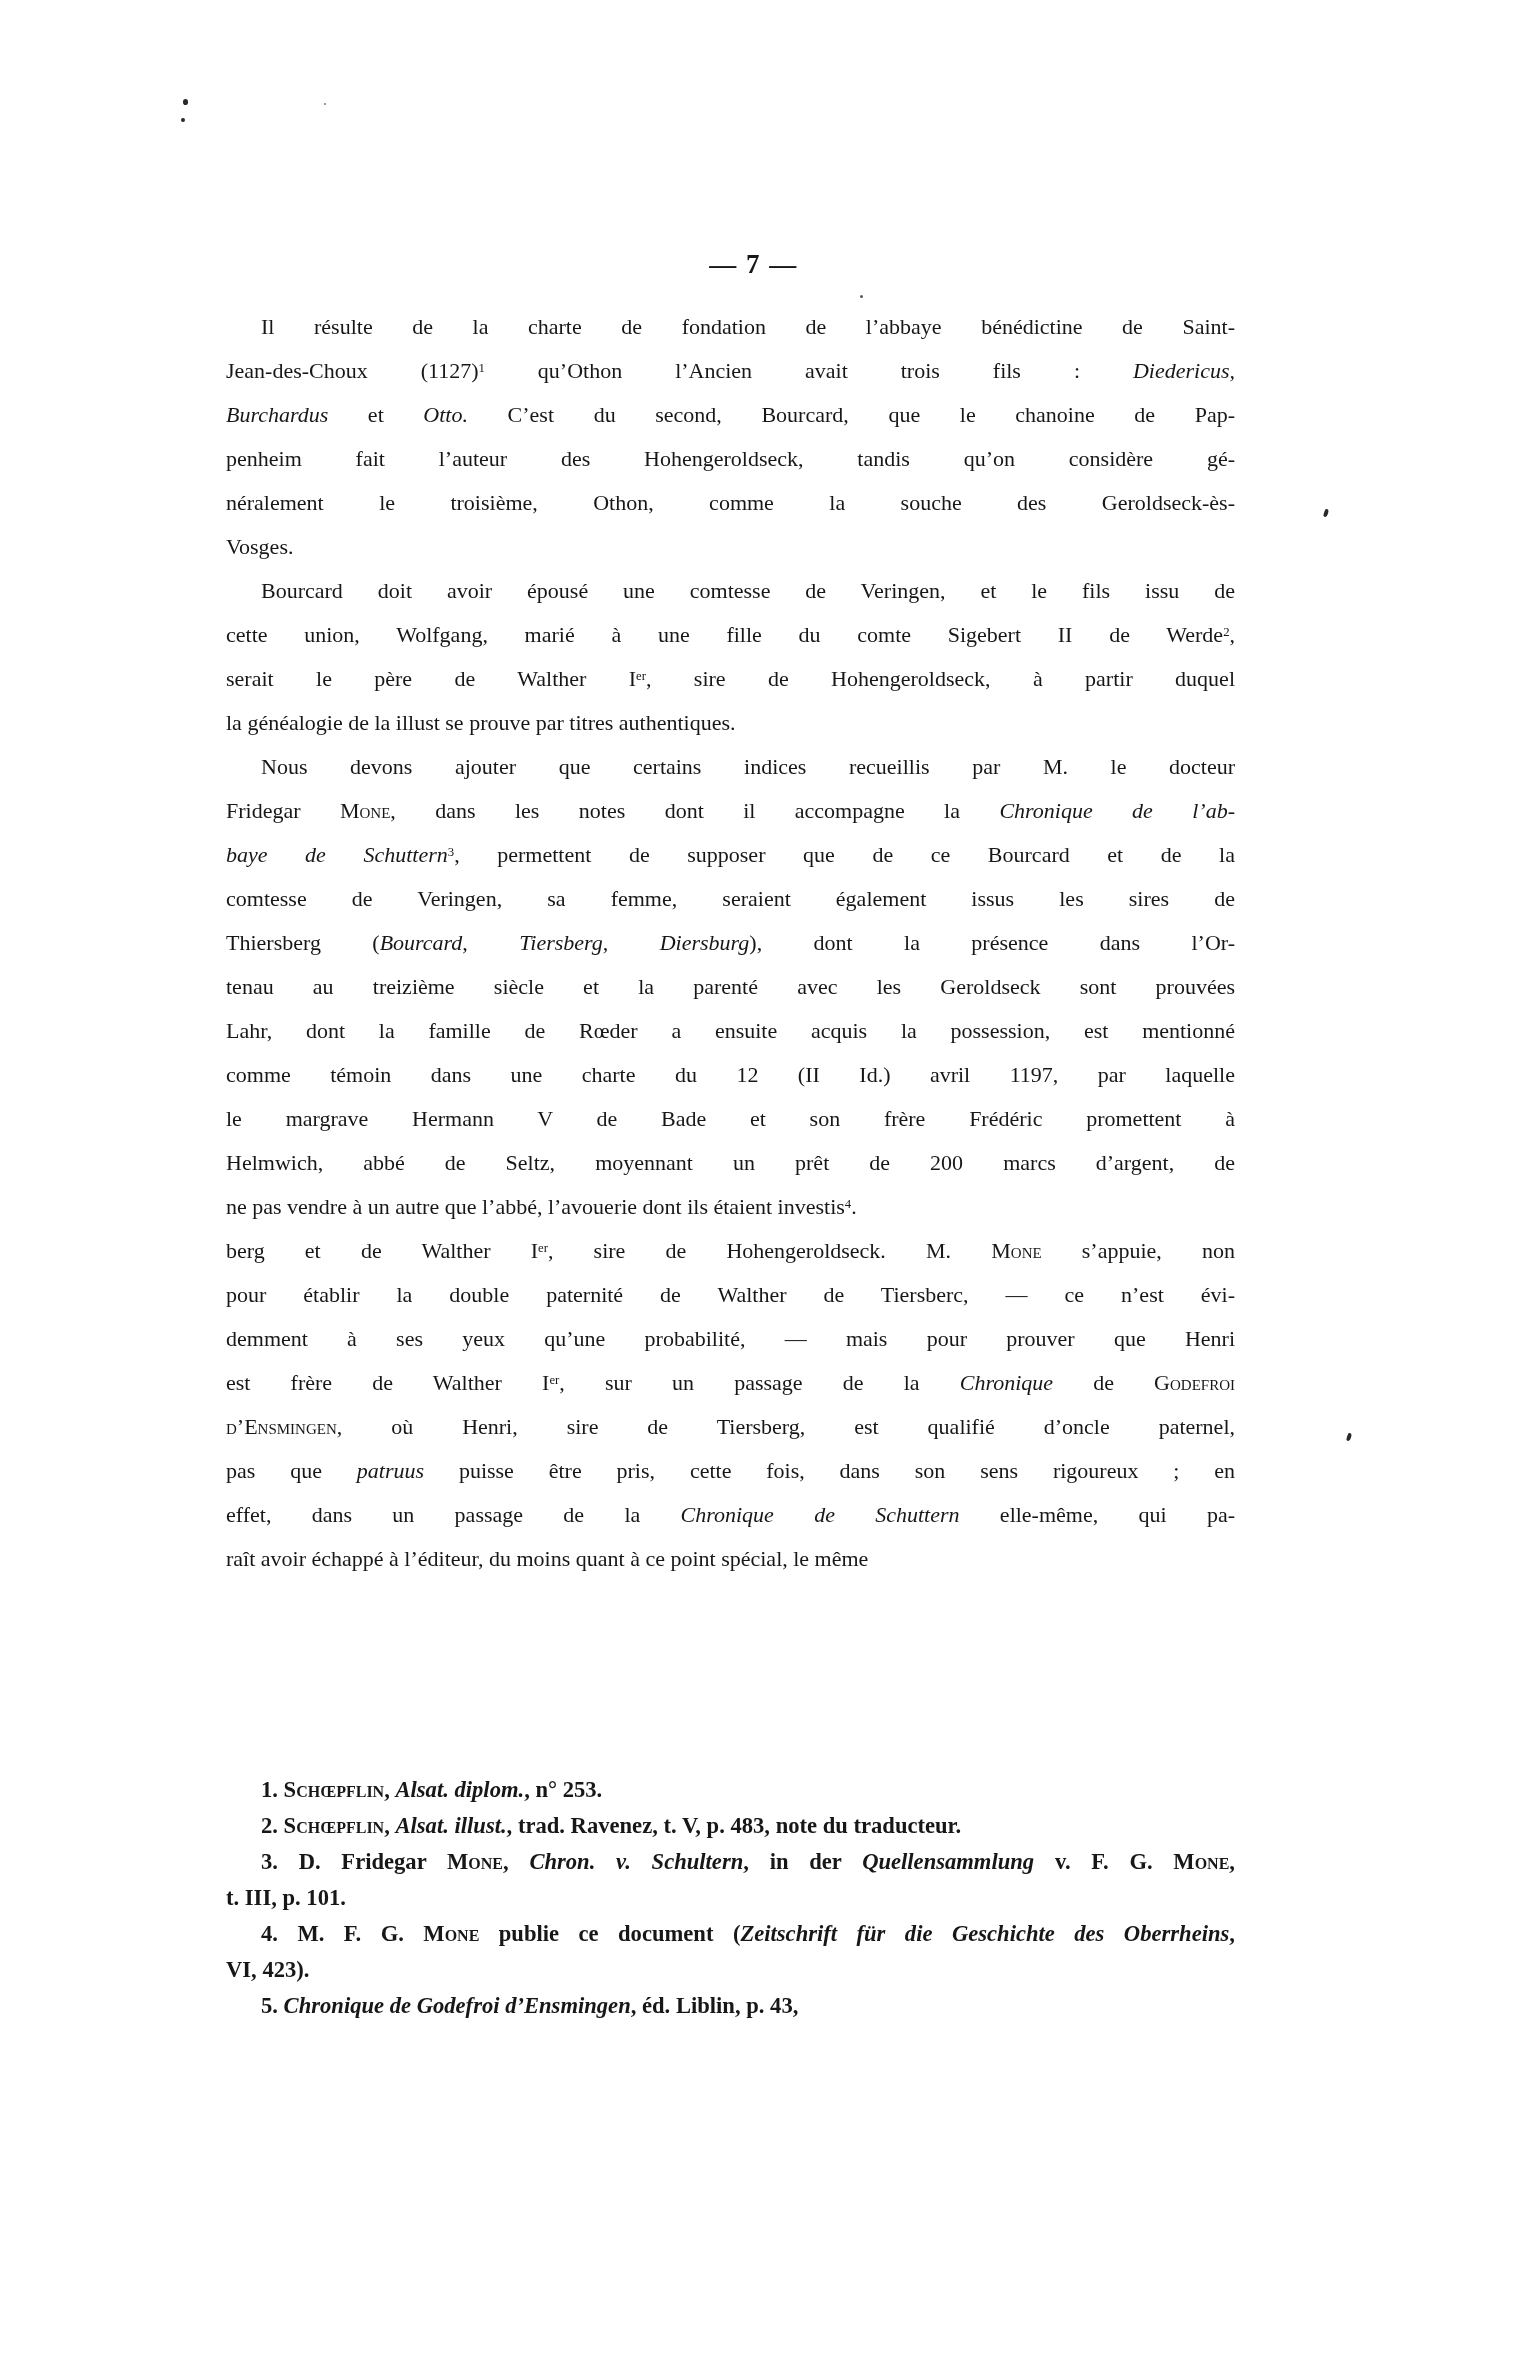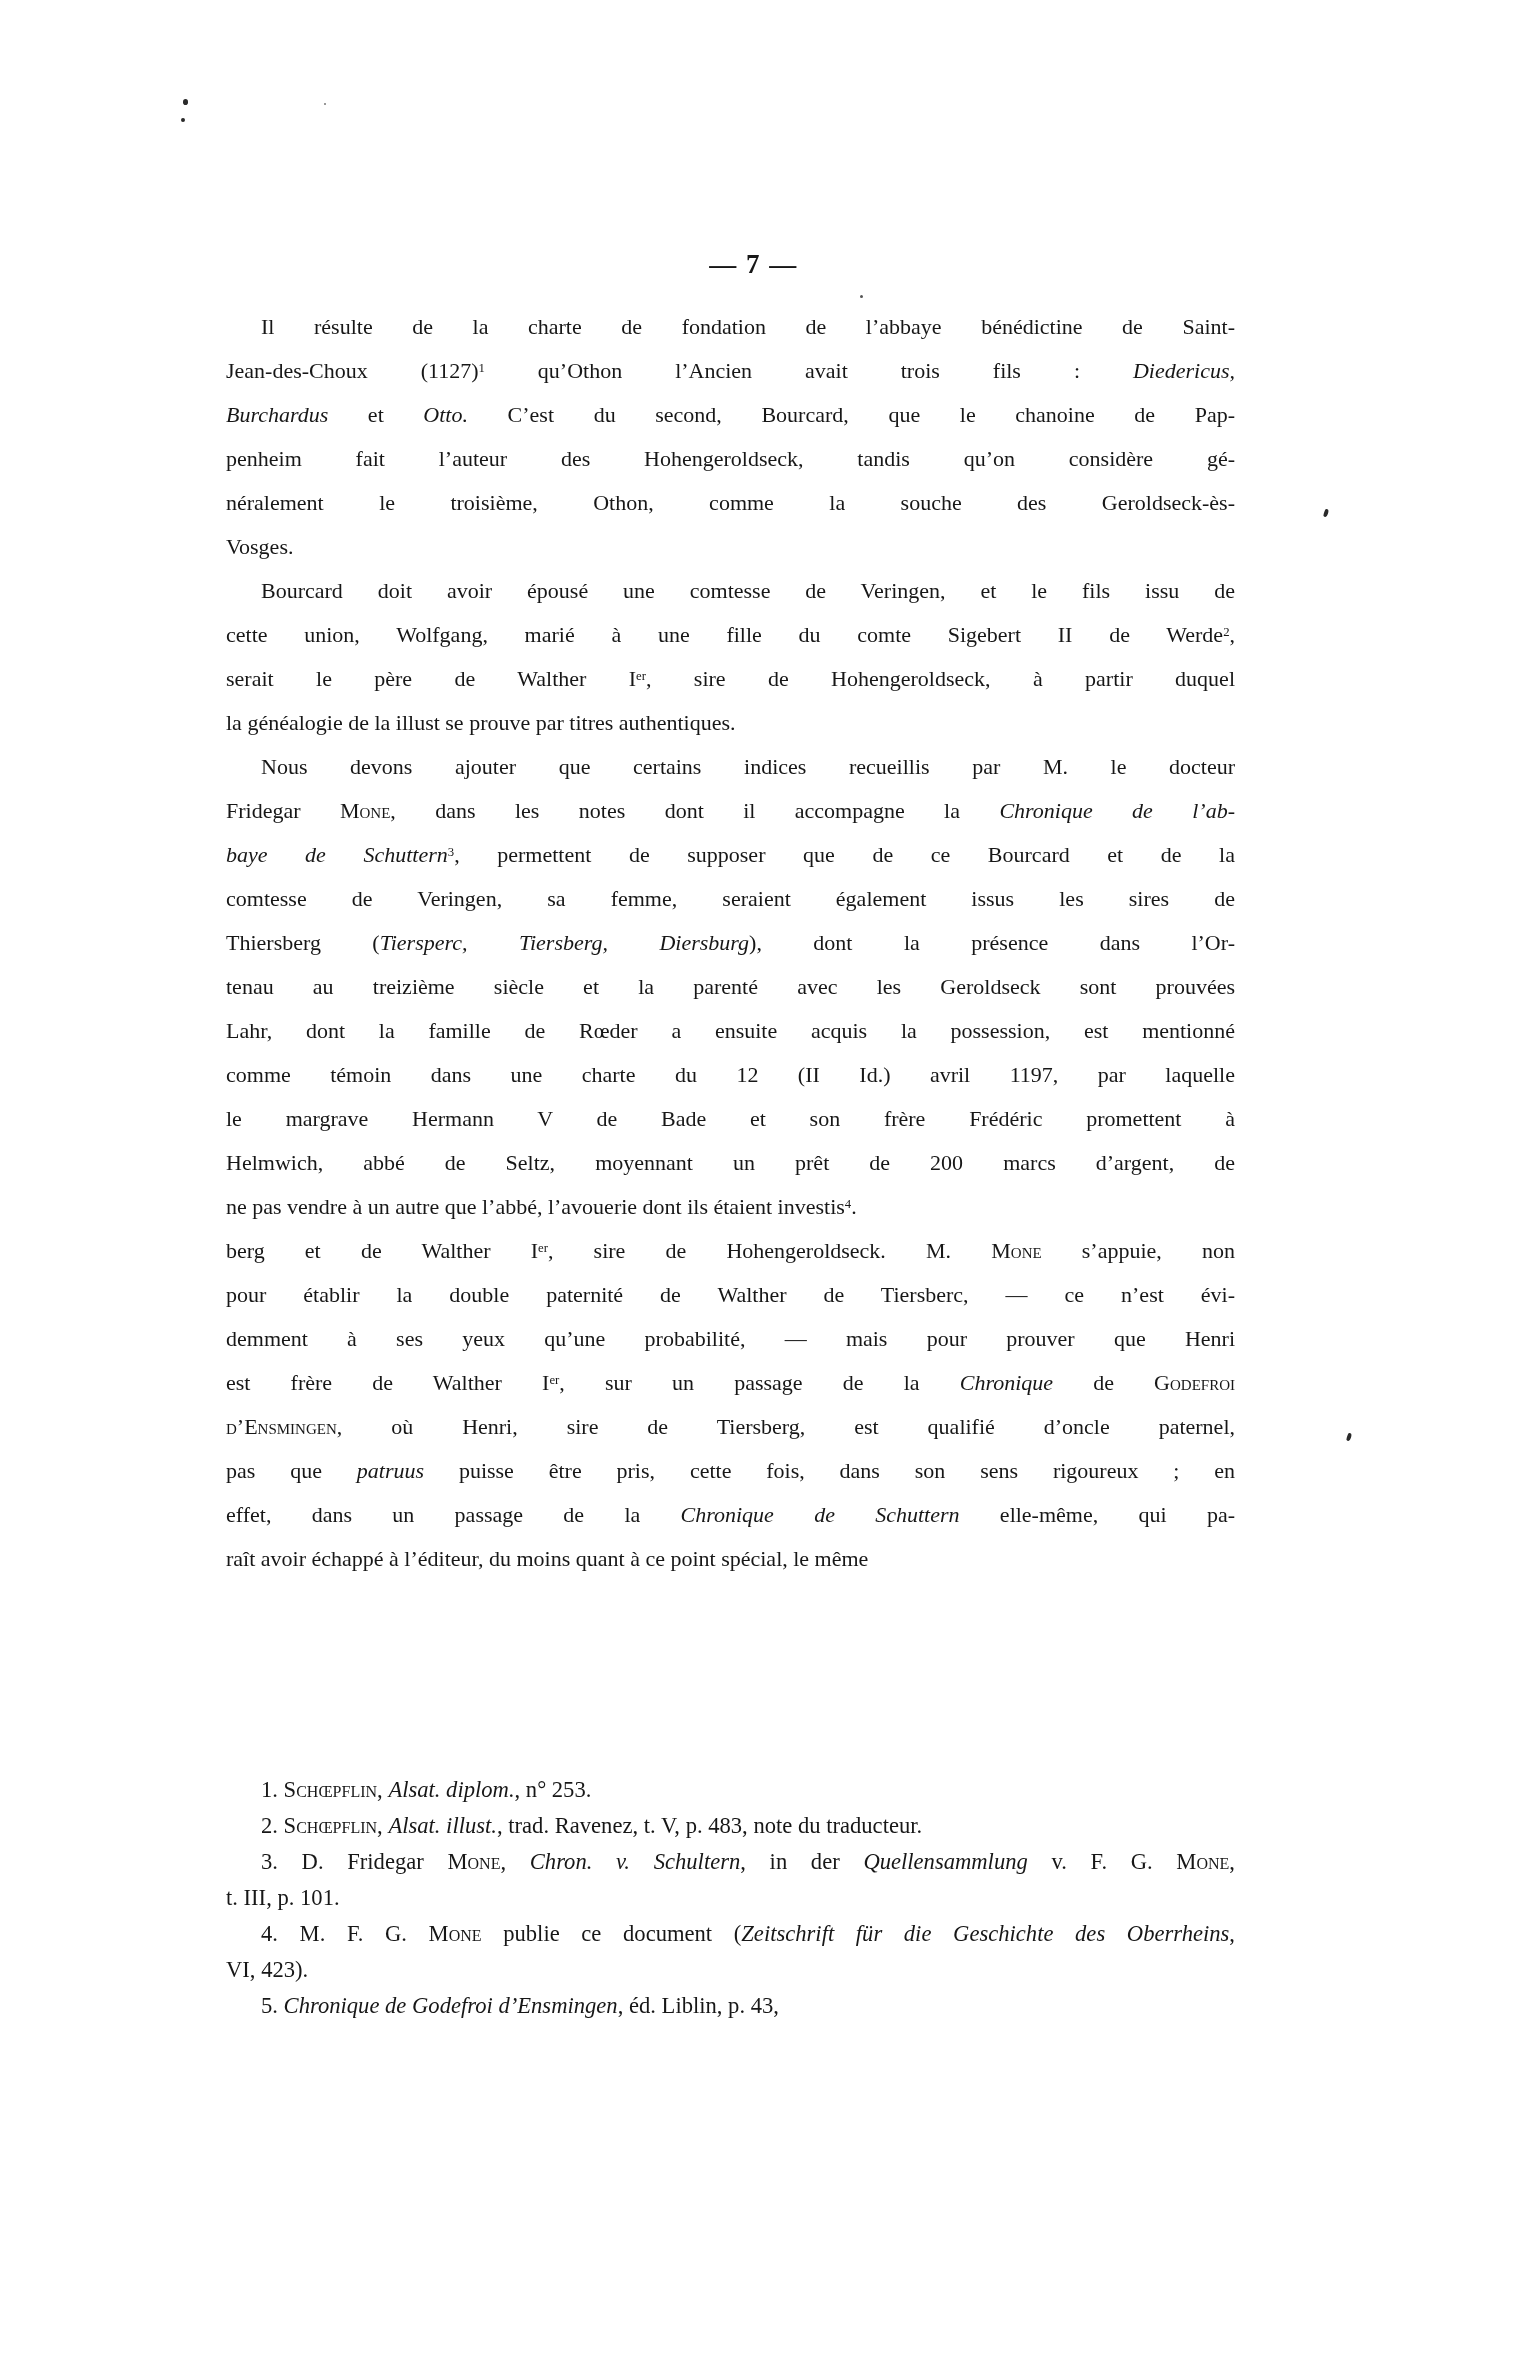--- a/index.html
+++ b/index.html
@@ -17,21 +17,21 @@
   }
   .body-text{
     position:absolute;top:305px;left:226px;width:1009px;
     font-size:22px;
   }
   .body-text .tline{height:44px;line-height:44px;}
   .footnotes{
     position:absolute;top:1772px;left:226px;width:1009px;
     font-size:22.6px;
   }
-  .footnotes .tline{height:36px;line-height:36px;}
+  .footnotes .tline{height:36px;line-height:36px;font-weight:bold;}
   .tline{
     text-align:justify;
     text-align-last:justify;
     white-space:normal;
   }
   .tline.last{text-align-last:left;}
   .tline.ind{padding-left:35px;}
   .it{font-style:italic;}
   .sc{font-variant:small-caps;}
   .sup{font-size:0.58em;position:relative;top:-0.5em;line-height:0;}
@@ -58,21 +58,21 @@
         <div class="tline ind"><span>Bourcard doit avoir épousé une comtesse de Veringen, et le fils issu de</span></div>
         <div class="tline"><span>cette union, Wolfgang, marié à une fille du comte Sigebert II de Werde</span><span class="sup">2</span><span>,</span></div>
         <div class="tline"><span>serait le père de Walther I</span><span class="sup">er</span><span>, sire  de  Hohengeroldseck, à partir duquel</span></div>
         <div class="tline last"><span>la généalogie de la illust se prouve par titres authentiques.</span></div>
       </div>
       <div>
         <div class="tline ind"><span>Nous devons ajouter que certains indices recueillis par M. le docteur</span></div>
         <div class="tline"><span>Fridegar </span><span class="sc">Mone</span><span>, dans les notes dont il accompagne la </span><span class="it">Chronique de l’ab-</span></div>
         <div class="tline"><span class="it">baye de Schuttern</span><span class="sup">3</span><span>, permettent de supposer que de ce Bourcard et de la</span></div>
         <div class="tline"><span>comtesse de Veringen, sa femme, seraient également issus les sires de</span></div>
-        <div class="tline"><span>Thiersberg (</span><span class="it">Tiersperc, Tiersberg, Diersburg</span><span>), dont la présence dans l’Or-</span></div>
+        <div class="tline"><span>Thiersberg (</span><span class="it">Bourcard, Tiersberg, Diersburg</span><span>), dont la présence dans l’Or-</span></div>
         <div class="tline"><span>tenau au treizième siècle et la parenté avec les Geroldseck sont prouvées</span></div>
       </div>
       <div>
         <div class="tline"><span>Lahr, dont la famille de Rœder a ensuite acquis la possession, est mentionné</span></div>
         <div class="tline"><span>comme témoin dans une charte du 12 (II Id.) avril 1197, par laquelle</span></div>
         <div class="tline"><span>le margrave Hermann V de Bade et son frère Frédéric promettent à</span></div>
         <div class="tline"><span>Helmwich, abbé de Seltz, moyennant un prêt de 200 marcs d’argent, de</span></div>
         <div class="tline last"><span>ne pas vendre à un autre que l’abbé, l’avouerie dont ils étaient investis</span><span class="sup">4</span><span>.</span></div>
       </div>
       <div>

